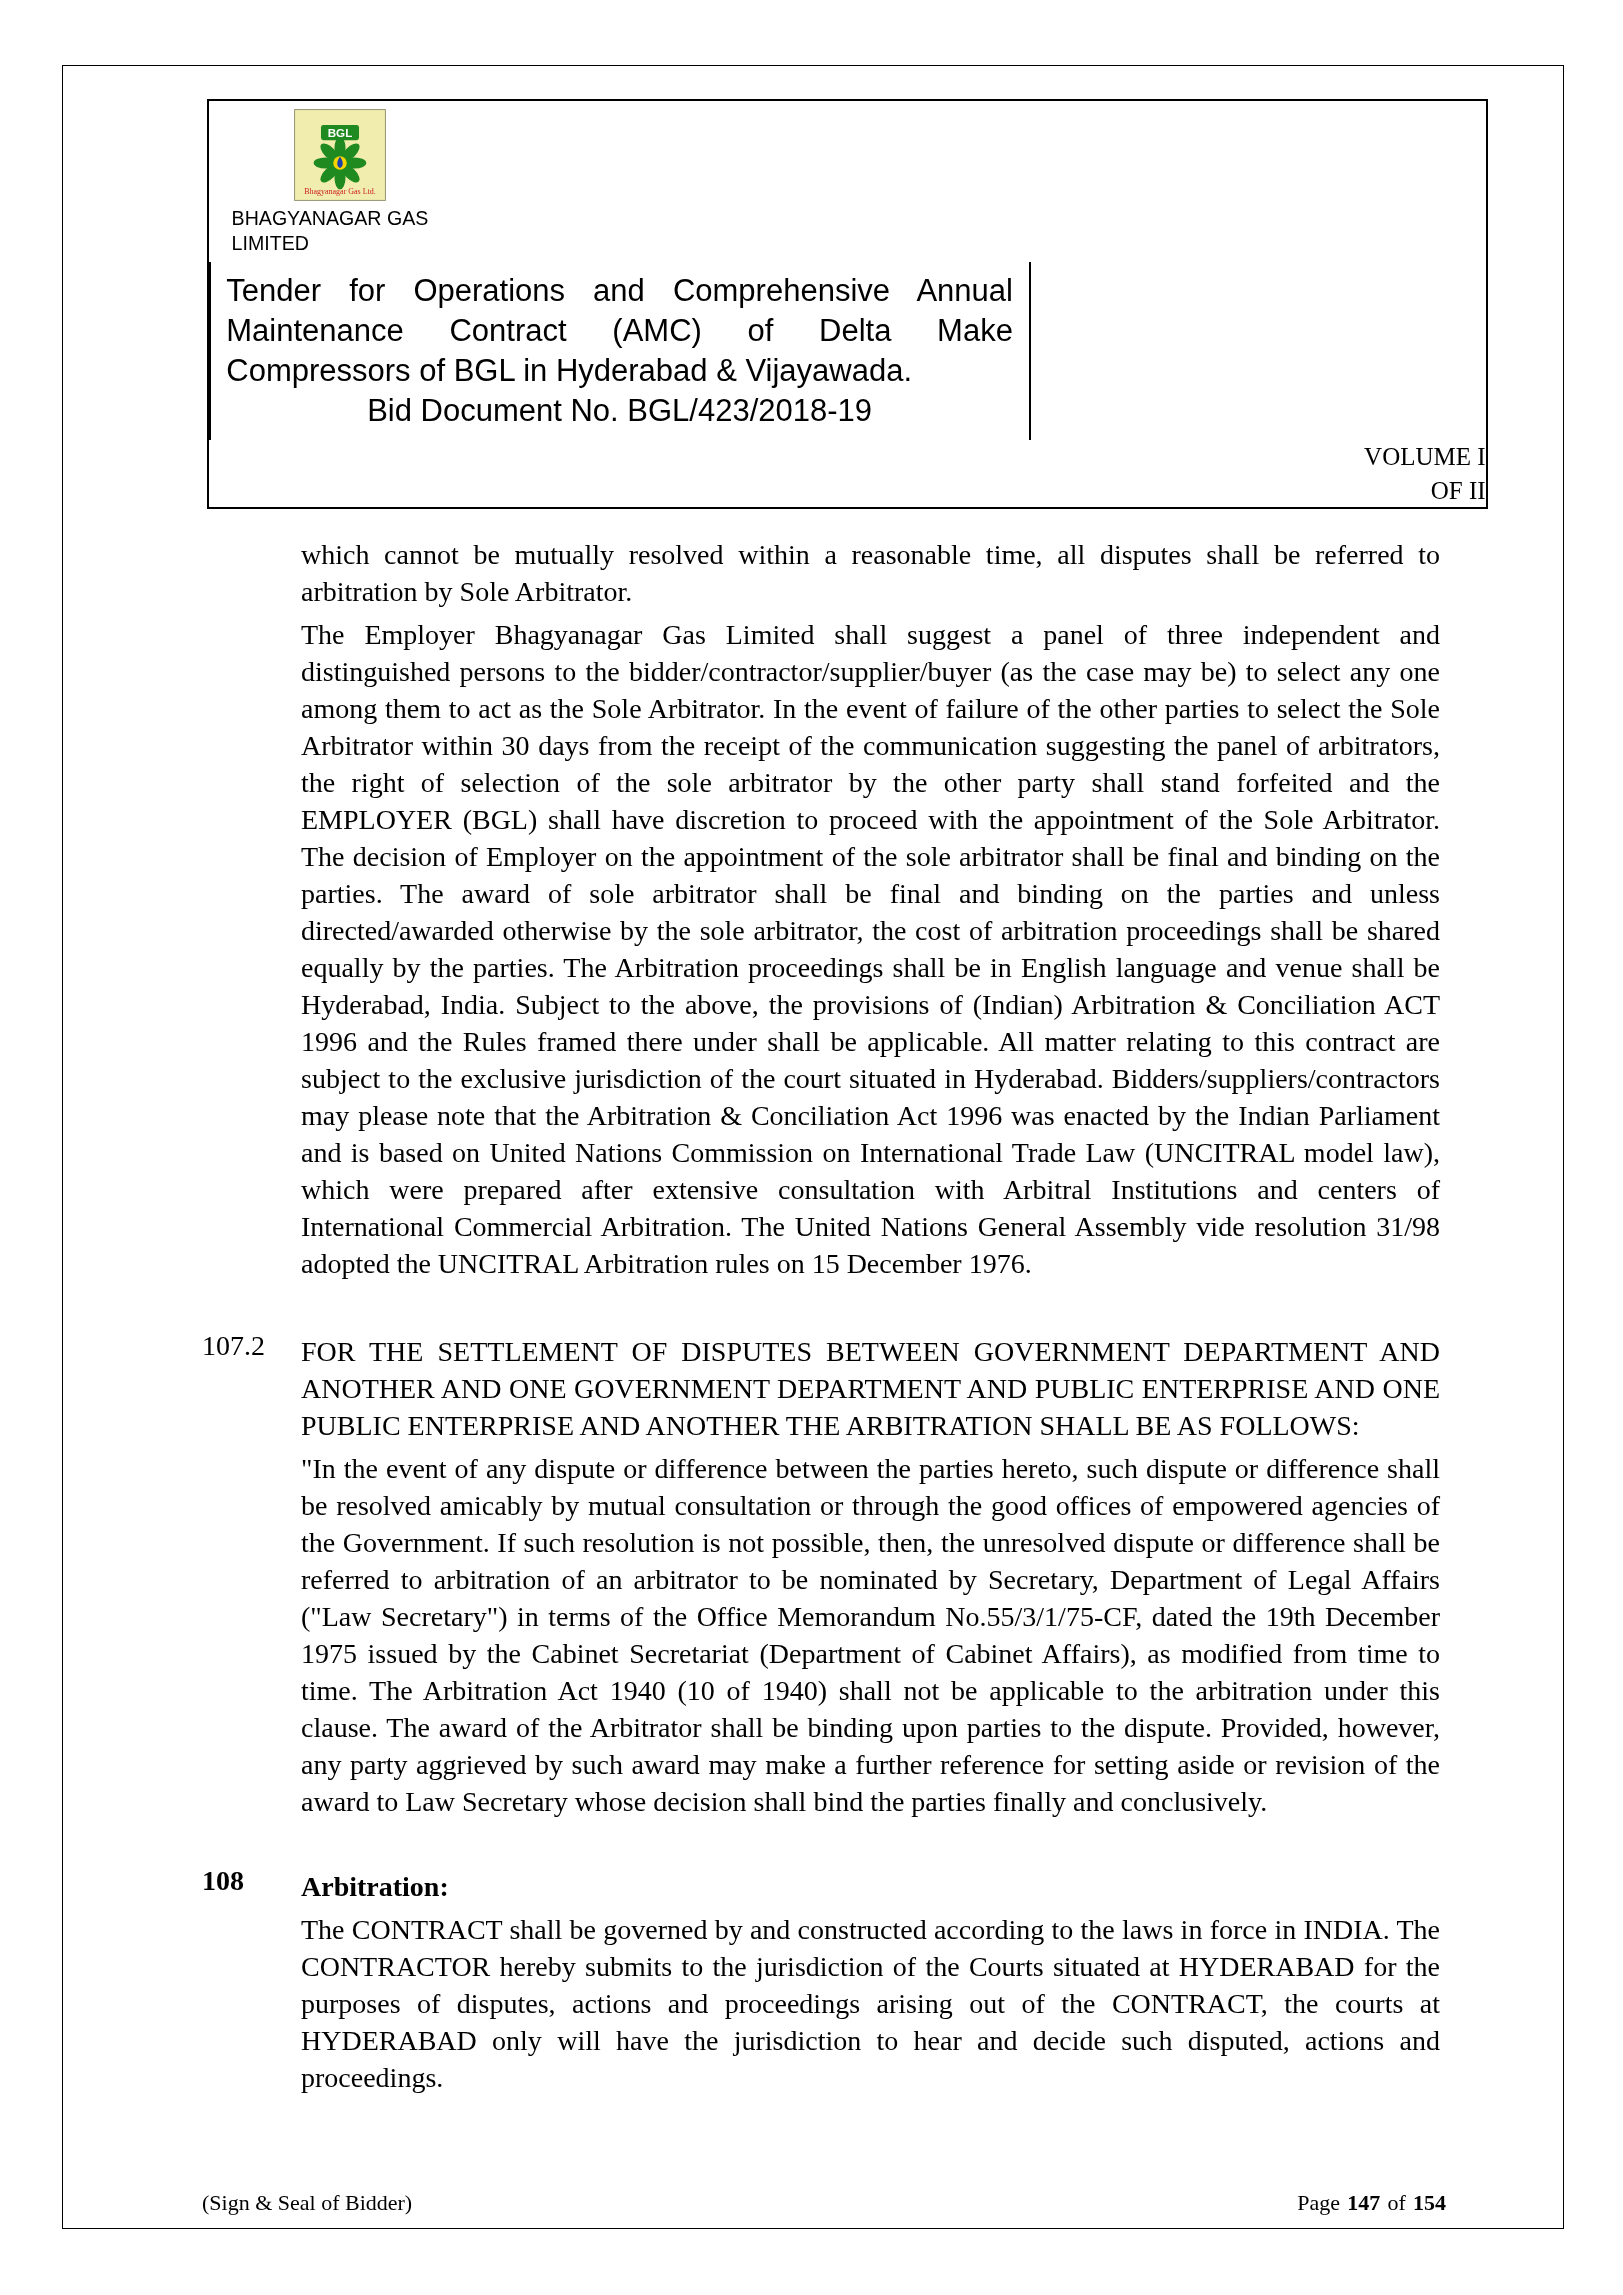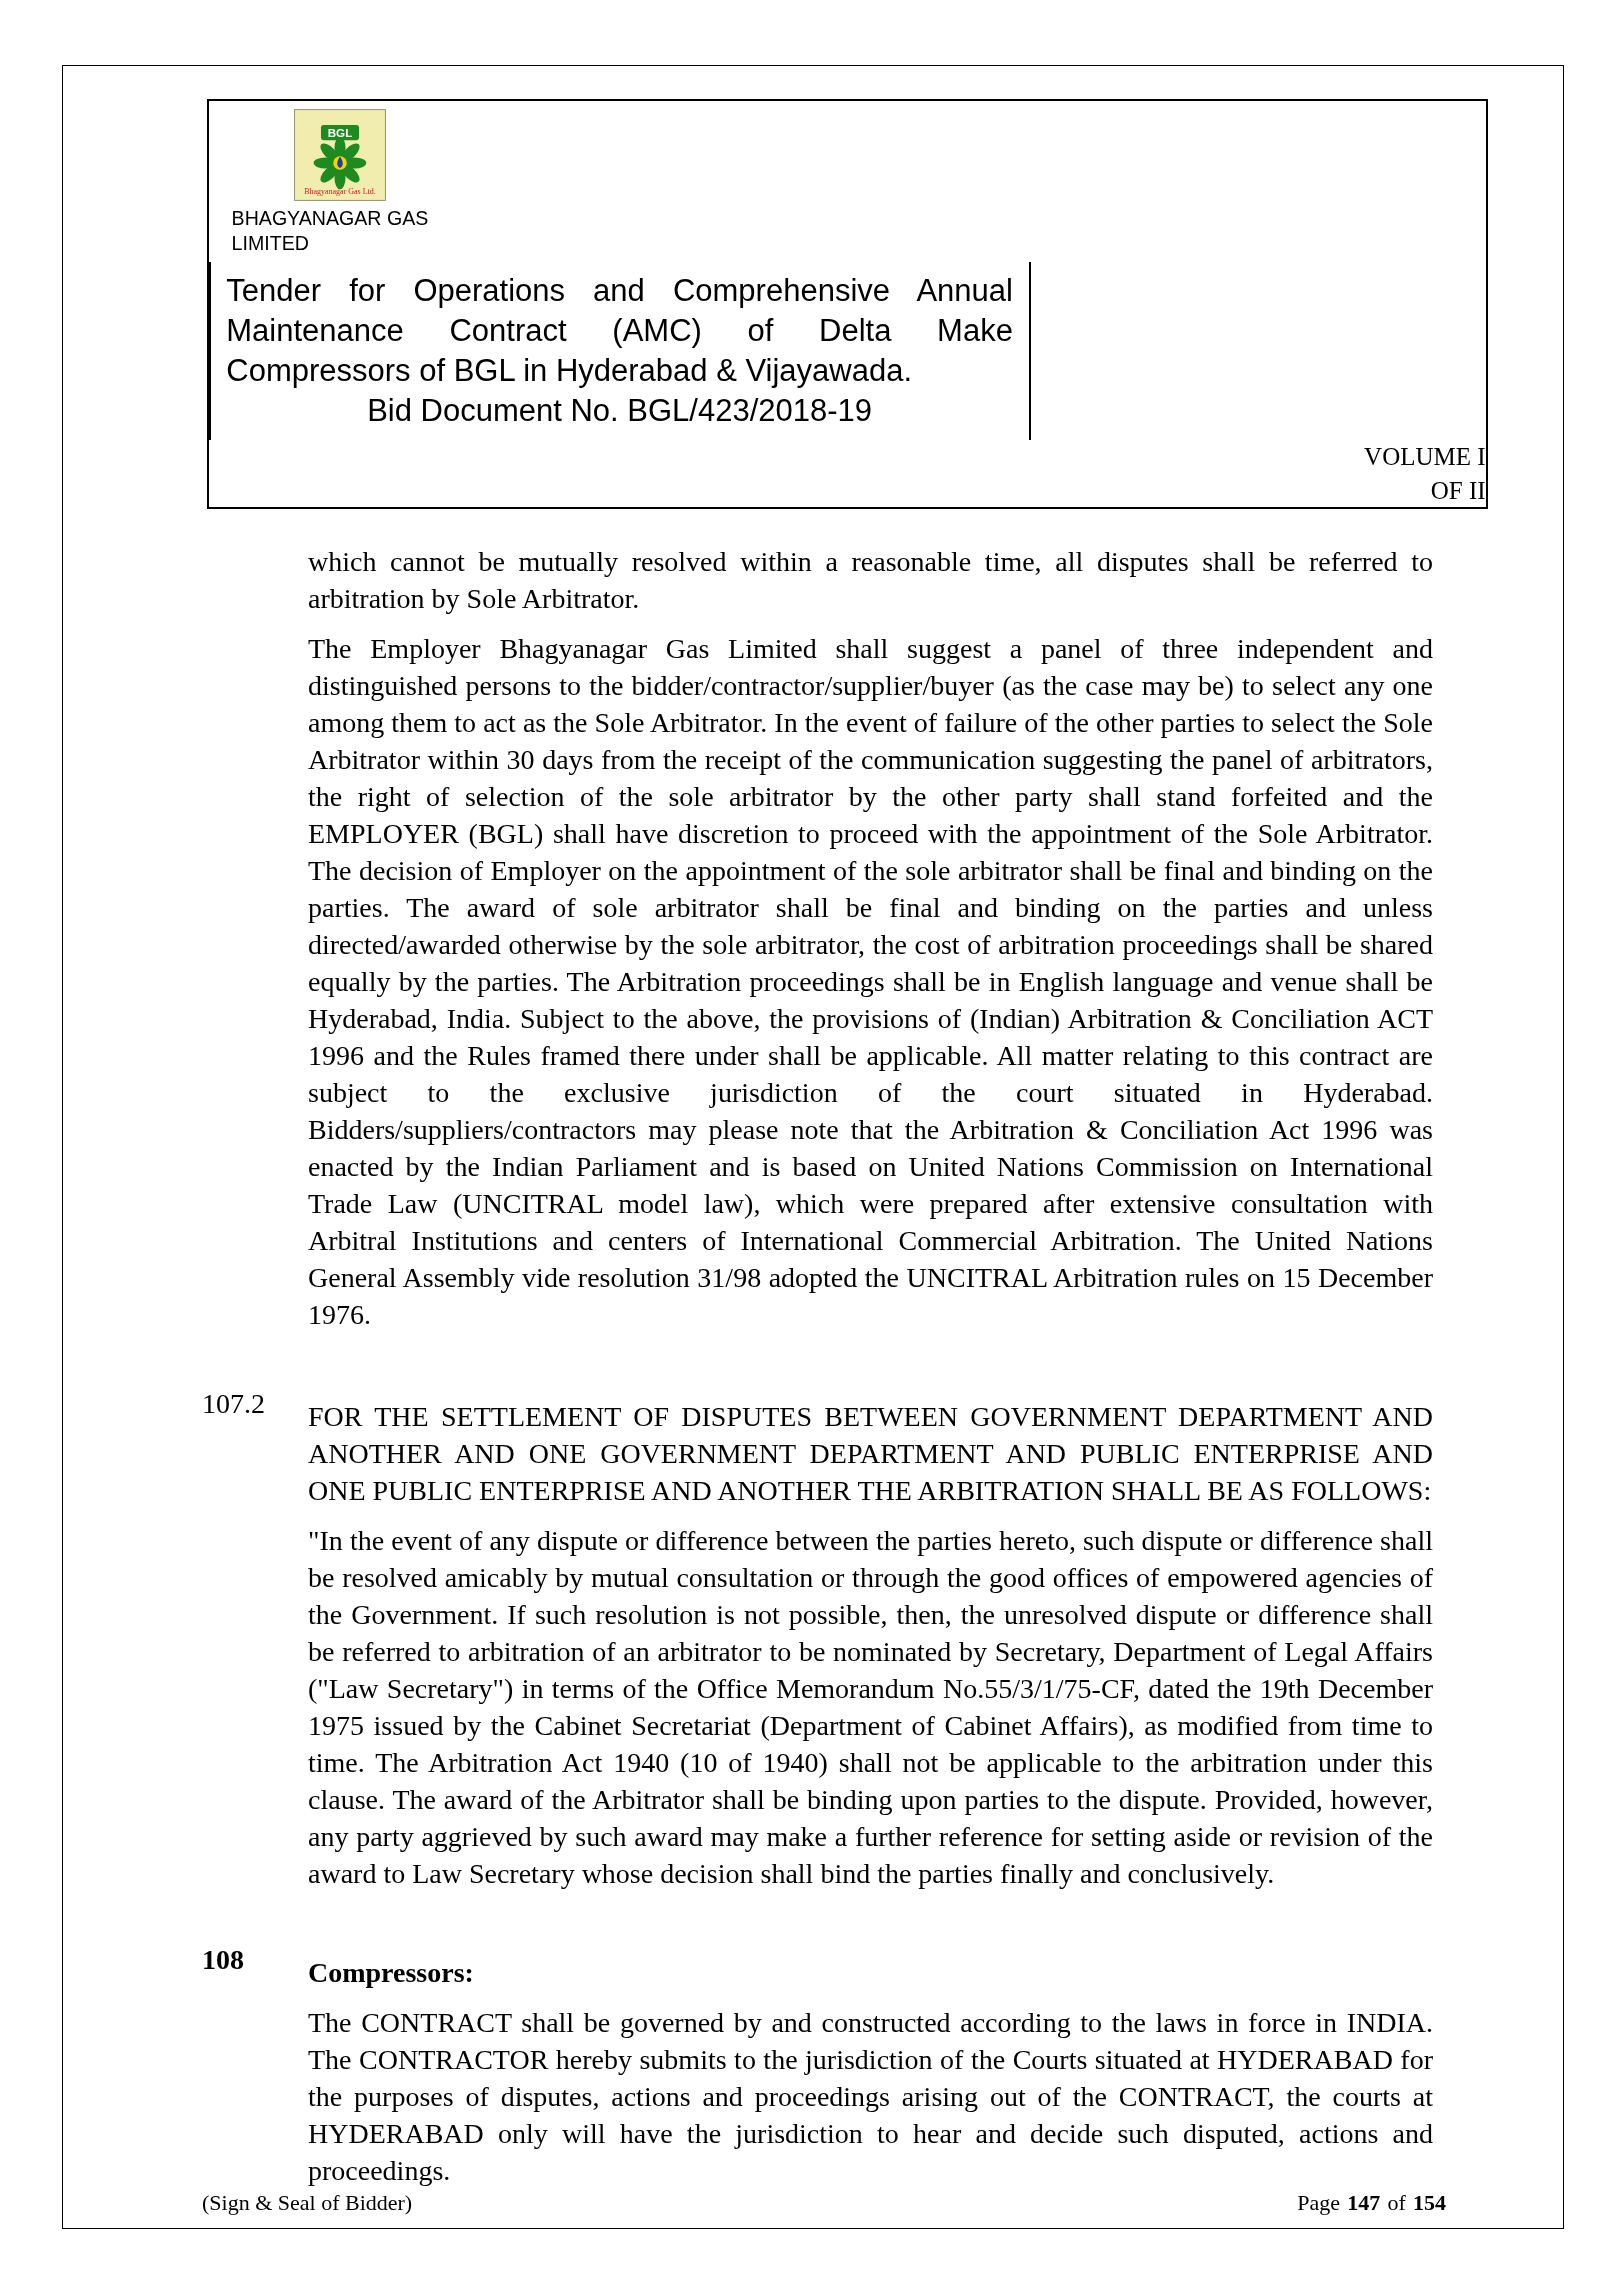--- a/index.html
+++ b/index.html
@@ -86,21 +86,21 @@
   .block-gap-large { margin-top: 39px; }
   .block-gap-med   { margin-top: 36px; }
   .clause-num {
     grid-column: 1;
   }
   .clause-num.bold { font-weight: bold; }
   .clause-body {
     grid-column: 2;
   }
   .clause-body p {
-    margin: 13px;
+    margin: 6px;
     text-align: justify;
   }
   .clause-heading {
     margin: 0;
     text-align: justify;
   }
   .clause-heading.bold { font-weight: bold; }
   
   .footer {
     position: absolute;
@@ -194,21 +194,21 @@
       <div class="clause-num">107.2</div>
       <div class="clause-body">
         <p class="clause-heading">FOR THE SETTLEMENT OF DISPUTES BETWEEN GOVERNMENT DEPARTMENT AND ANOTHER AND ONE GOVERNMENT DEPARTMENT AND PUBLIC ENTERPRISE AND ONE PUBLIC ENTERPRISE AND ANOTHER THE ARBITRATION SHALL BE AS FOLLOWS:</p>
         <p>"In the event of any dispute or difference between the parties hereto, such dispute or difference shall be resolved amicably by mutual consultation or through the good offices of empowered agencies of the Government. If such resolution is not possible, then, the unresolved dispute or difference shall be referred to arbitration of an arbitrator to be nominated by Secretary, Department of Legal Affairs ("Law Secretary") in terms of the Office Memorandum No.55/3/1/75-CF, dated the 19th December 1975 issued by the Cabinet Secretariat (Department of Cabinet Affairs), as modified from time to time. The Arbitration Act 1940 (10 of 1940) shall not be applicable to the arbitration under this clause. The award of the Arbitrator shall be binding upon parties to the dispute. Provided, however, any party aggrieved by such award may make a further reference for setting aside or revision of the award to Law Secretary whose decision shall bind the parties finally and conclusively.</p>
       </div>
     </div>
 
     <div class="block block-gap-med">
       <div class="clause-num bold">108</div>
       <div class="clause-body">
-        <p class="clause-heading bold">Compressors:</p>
+        <p class="clause-heading bold">Arbitration:</p>
         <p>The CONTRACT shall be governed by and constructed according to the laws in force in INDIA. The CONTRACTOR hereby submits to the jurisdiction of the Courts situated at HYDERABAD for the purposes of disputes, actions and proceedings arising out of the CONTRACT, the courts at HYDERABAD only will have the jurisdiction to hear and decide such disputed, actions and proceedings.</p>
       </div>
     </div>
 
   </div>
 
   <div class="footer">
     <span>(Sign &amp; Seal of Bidder)</span>
     <span class="page-info">
       <span>Page</span>

